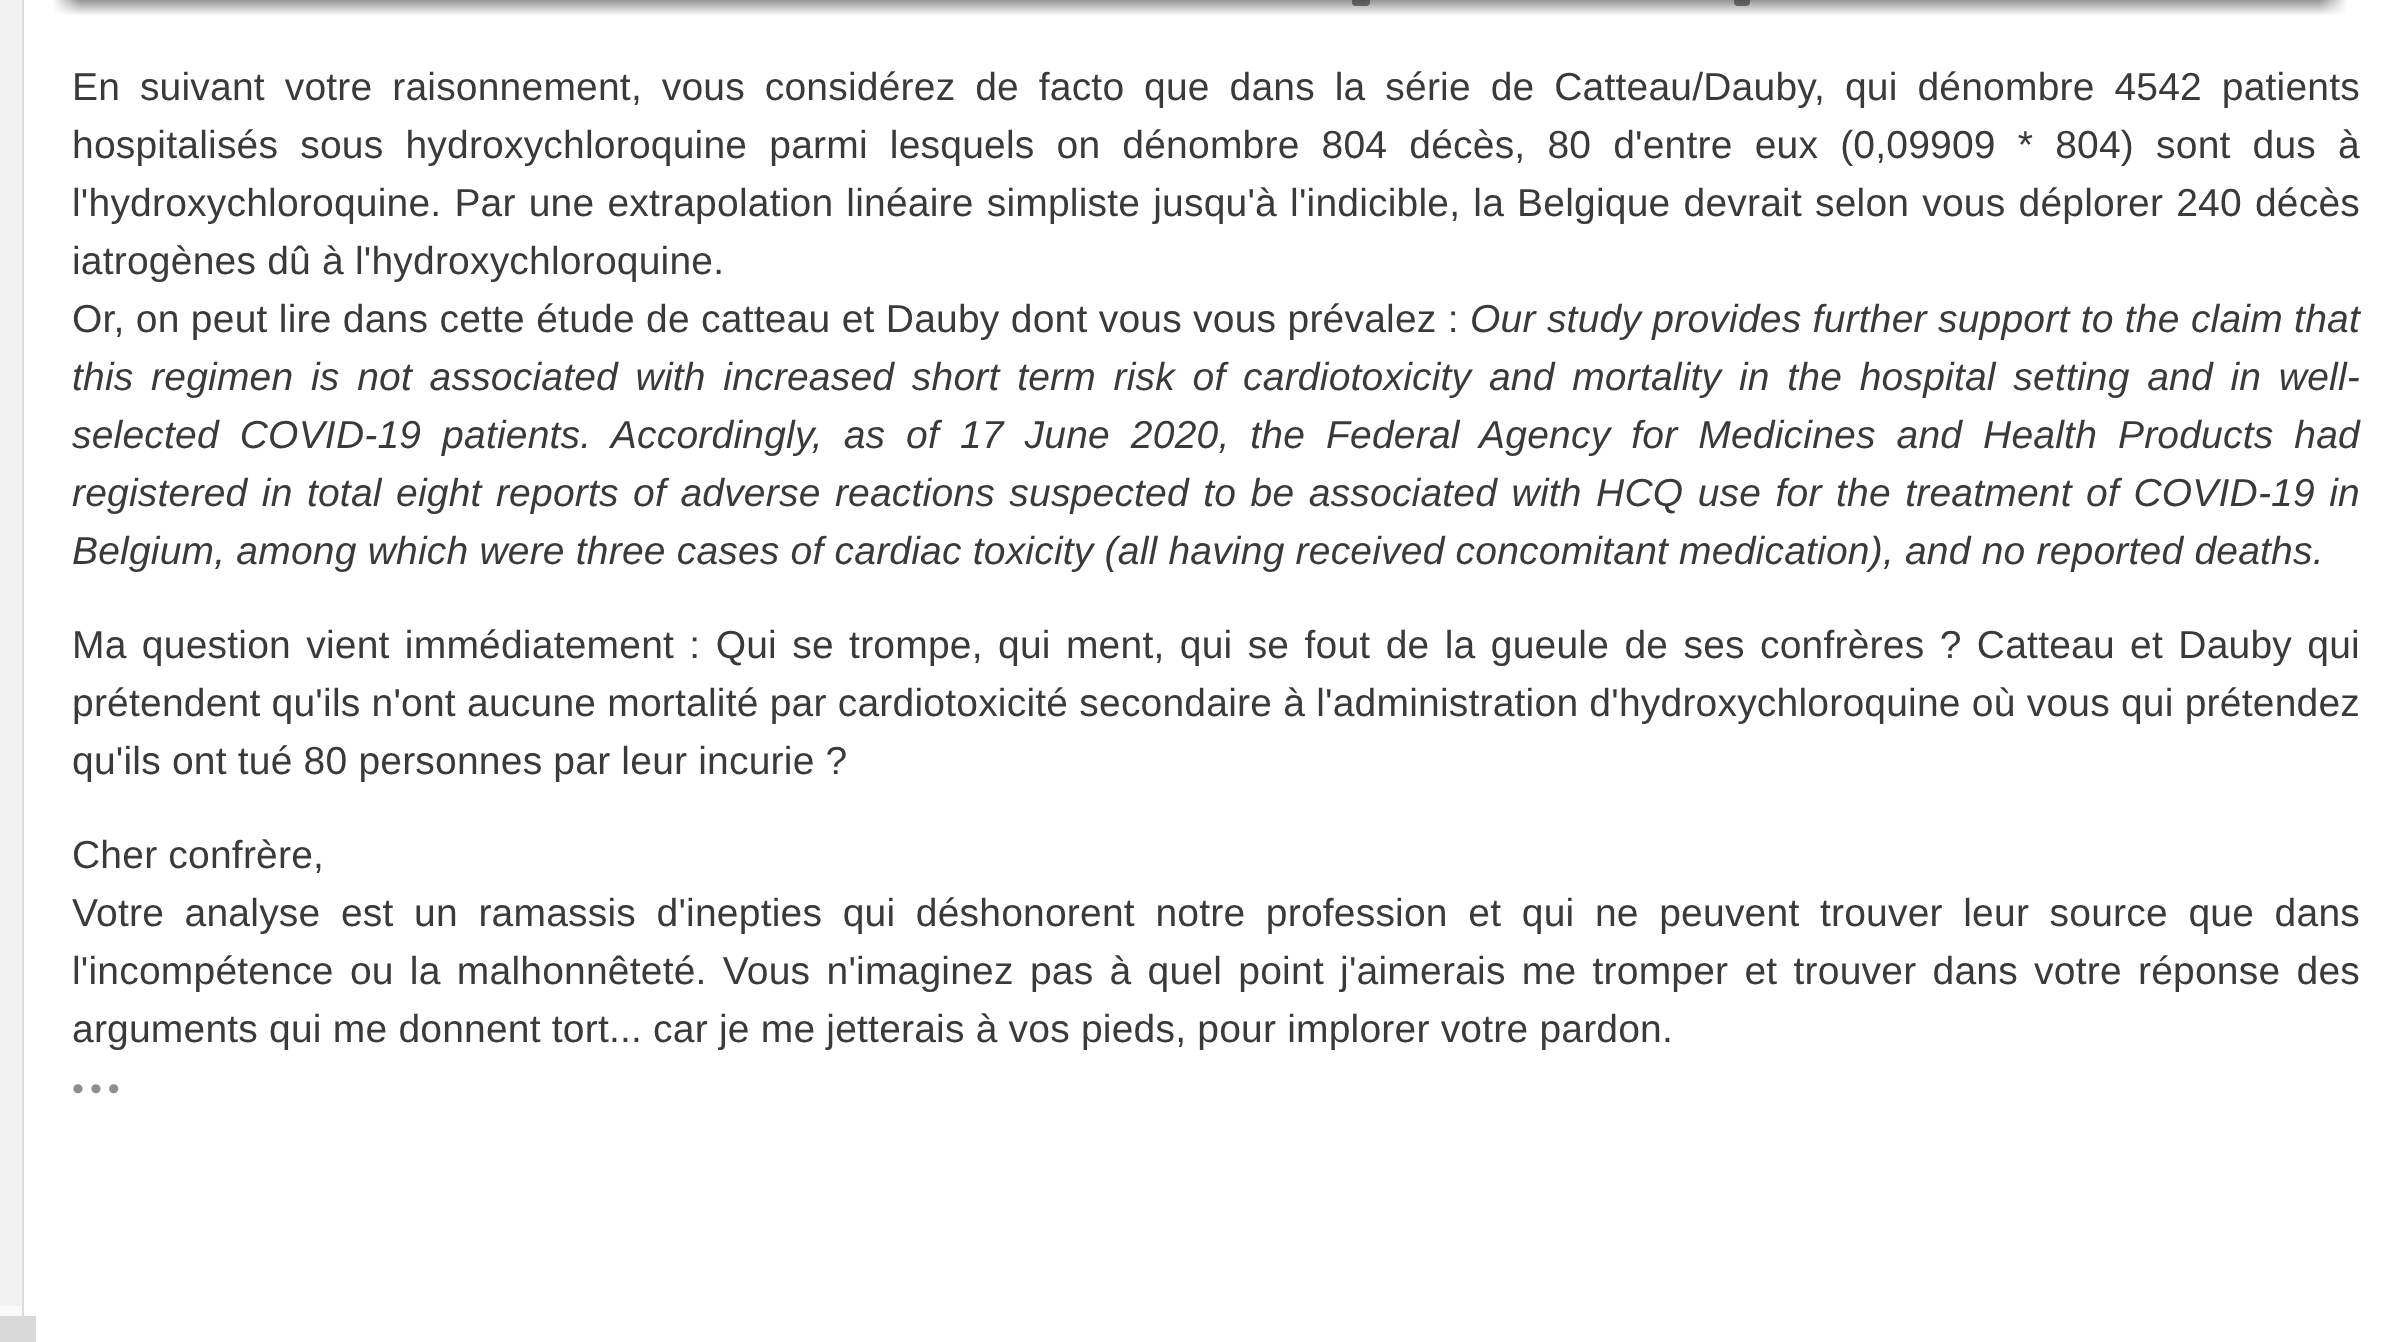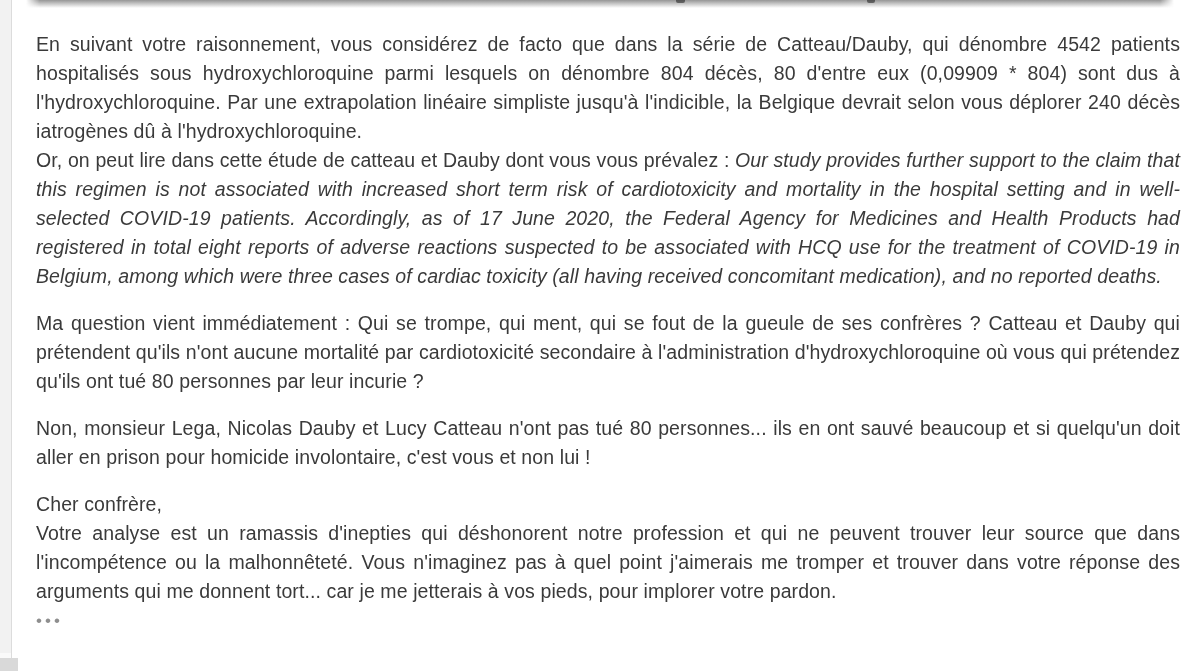--- a/index.html
+++ b/index.html
@@ -105,19 +105,18 @@
   <div class="speck speck-2"></div>
 
   <div class="left-rail"></div>
   <div class="left-rail-gap"></div>
   <div class="left-rail-bottom"></div>
 
   <div class="content">
     <div id="paragraphs">
         <p class="para"><span class="seg-normal">En suivant votre raisonnement, vous considérez de facto que dans la série de Catteau/Dauby, qui dénombre 4542 patients hospitalisés sous hydroxychloroquine parmi lesquels on dénombre 804 décès, 80 d'entre eux (0,09909 * 804) sont dus à l'hydroxychloroquine. Par une extrapolation linéaire simpliste jusqu'à l'indicible, la Belgique devrait selon vous déplorer 240 décès iatrogènes dû à l'hydroxychloroquine.</span><br><span class="seg-normal">Or, on peut lire dans cette étude de catteau et Dauby dont vous vous prévalez : </span><span class="seg-italic">Our study provides further support to the claim that this regimen is not associated with increased short term risk of cardiotoxicity and mortality in the hospital setting and in well-selected COVID-19 patients. </span><span class="seg-bold-italic">Accordingly, as of 17 June 2020, the Federal Agency for Medicines and Health Products had registered in total eight reports of adverse reactions suspected to be associated with HCQ use for the treatment of COVID-19 in Belgium, among which were three cases of cardiac toxicity (all having received concomitant medication), and no reported deaths.</span></p>
         <p class="para"><span class="seg-normal">Ma question vient immédiatement : Qui se trompe, qui ment, qui se fout de la gueule de ses confrères ? Catteau et Dauby qui prétendent qu'ils n'ont aucune mortalité par cardiotoxicité secondaire à l'administration d'hydroxychloroquine où vous qui prétendez qu'ils ont tué 80 personnes par leur incurie ?</span></p>
-        <p class="para"><span class="seg-normal">Non, monsieur Lega, Nicolas Dauby et Lucy Catteau n'ont pas tué 80 personnes... ils en ont sauvé beaucoup et si quelqu'un doit aller en prison pour homicide involontaire, c'est vous et non lui !</span></p>
         <p class="para"><span class="seg-normal">Cher confrère,</span><br><span class="seg-normal">Votre analyse est un ramassis d'inepties qui déshonorent notre profession et qui ne peuvent trouver leur source que dans l'incompétence ou la malhonnêteté. Vous n'imaginez pas à quel point j'aimerais me tromper et trouver dans votre réponse des arguments qui me donnent tort... car je me jetterais à vos pieds, pour implorer votre pardon.</span></p>
       </div>
     <div class="more-dots">•••</div>
   </div>
 
 </div>
 
 </body></html>

